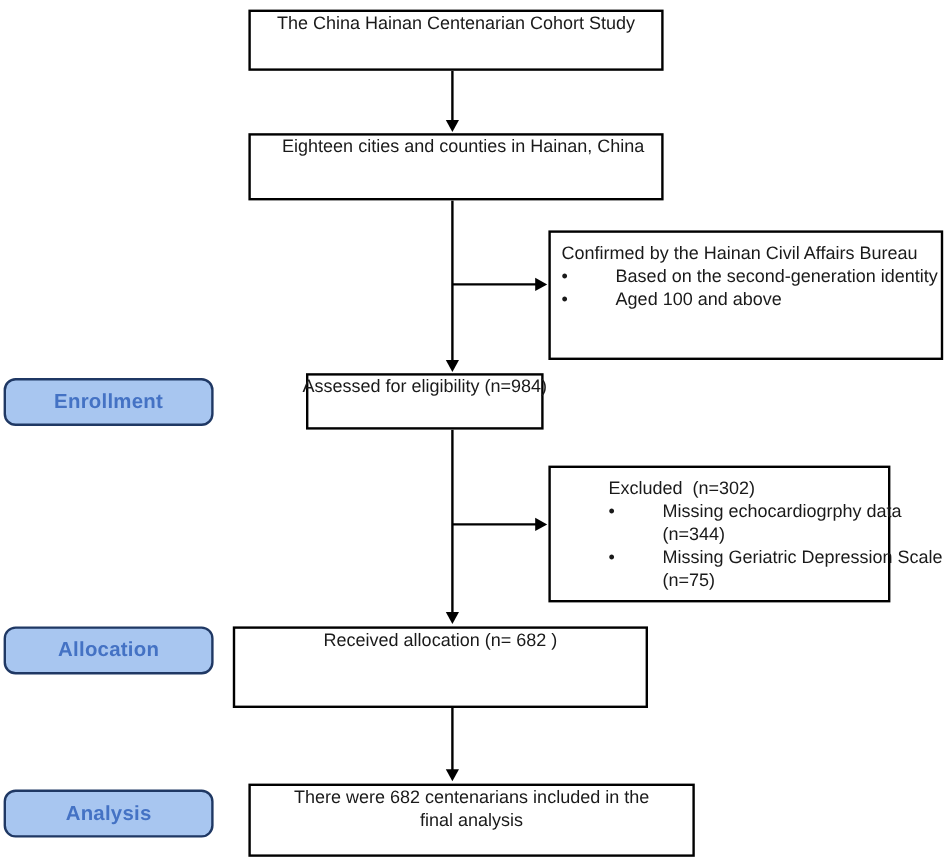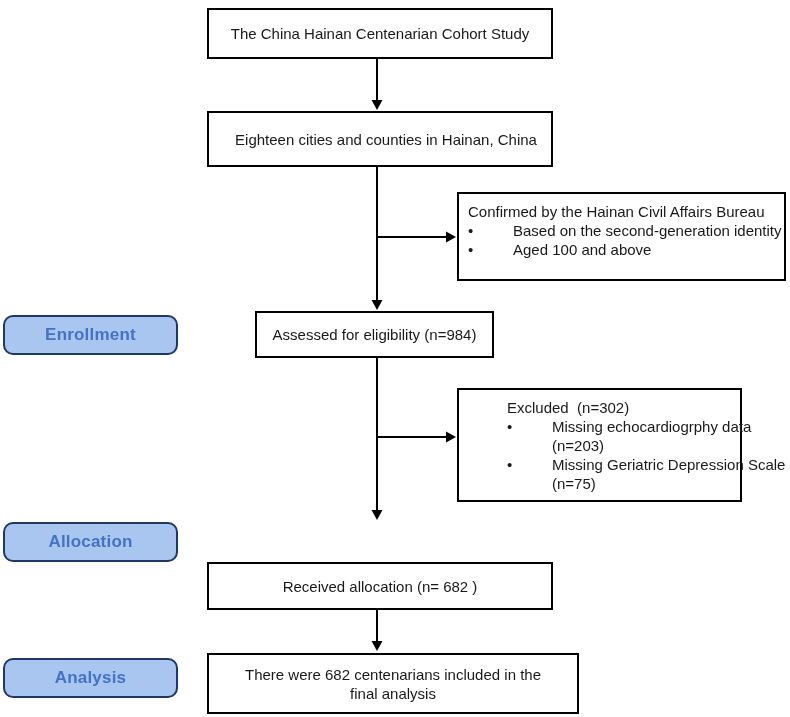--- a/index.html
+++ b/index.html
@@ -15,21 +15,21 @@
   .fbox {
     position: absolute;
     box-sizing: border-box;
     background: #ffffff;
     border: 2px solid var(--box-border, #000000);
   }
   .center-box {
     display: flex;
     flex-direction: column;
     align-items: center;
-    justify-content: center;
+    justify-content: flex-start;
     text-align: center;
   }
   .line {
     white-space: pre;
     font-size: 15px;
     line-height: 19px;
   }
   .list-box { padding: 8px 4px 6px 9px; }
   .list-title { white-space: pre; font-size: 15px; line-height: 19px; }
   .bullet { display: flex; align-items: flex-start; }
@@ -37,24 +37,24 @@
     flex: none;
     width: 17px;
     font-size: 15px;
     line-height: 19px;
     text-align: left;
   }
   .bullet-lines { flex: 1 1 auto; min-width: 0; margin-left: 28px; }
 
   #box-title      { left: 207px; top: 8px;   width: 346px; height: 51px; }
   #box-region     { left: 207px; top: 111px; width: 346px; height: 56px; padding-left: 12px; }
-  #box-confirmed  { left: 457px; top: 192px; width: 329px; height: 89px; }
-  #box-assessed   { left: 255px; top: 311px; width: 239px; height: 47px; }
+  #box-confirmed  { left: 457px; top: 192px; width: 329px; height: 108px; }
+  #box-assessed   { left: 255px; top: 311px; width: 198px; height: 47px; }
   #box-excluded   { left: 457px; top: 388px; width: 285px; height: 114px; padding-left: 48px; }
-  #box-allocation { left: 207px; top: 522px; width: 346px; height: 48px; margin-top: 40px; }
+  #box-allocation { left: 194px; top: 522px; width: 346px; height: 68px; }
   #box-analysis   { left: 207px; top: 653px; width: 372px; height: 61px; }
 
   .stage {
     position: absolute;
     box-sizing: border-box;
     width: 175px;
     height: 40px;
     background: var(--stage-fill, #A8C6F0);
     border: 2px solid var(--stage-border, #1F3864);
     border-radius: 10px;
@@ -150,21 +150,21 @@
   <div class="fbox center-box" id="box-assessed">
     <div class="line">Assessed for eligibility (n=984)</div>
   </div>
 
   <div class="fbox list-box" id="box-excluded">
     <div class="list-title">Excluded  (n=302)</div>
     <div class="bullet">
       <span class="dot">•</span>
       <span class="bullet-lines">
         <div class="line">Missing echocardiogrphy data</div>
-        <div class="line">(n=203)</div>
+        <div class="line">(n=344)</div>
       </span>
     </div>
     <div class="bullet">
       <span class="dot">•</span>
       <span class="bullet-lines">
         <div class="line">Missing Geriatric Depression Scale</div>
         <div class="line">(n=75)</div>
       </span>
     </div>
   </div>

